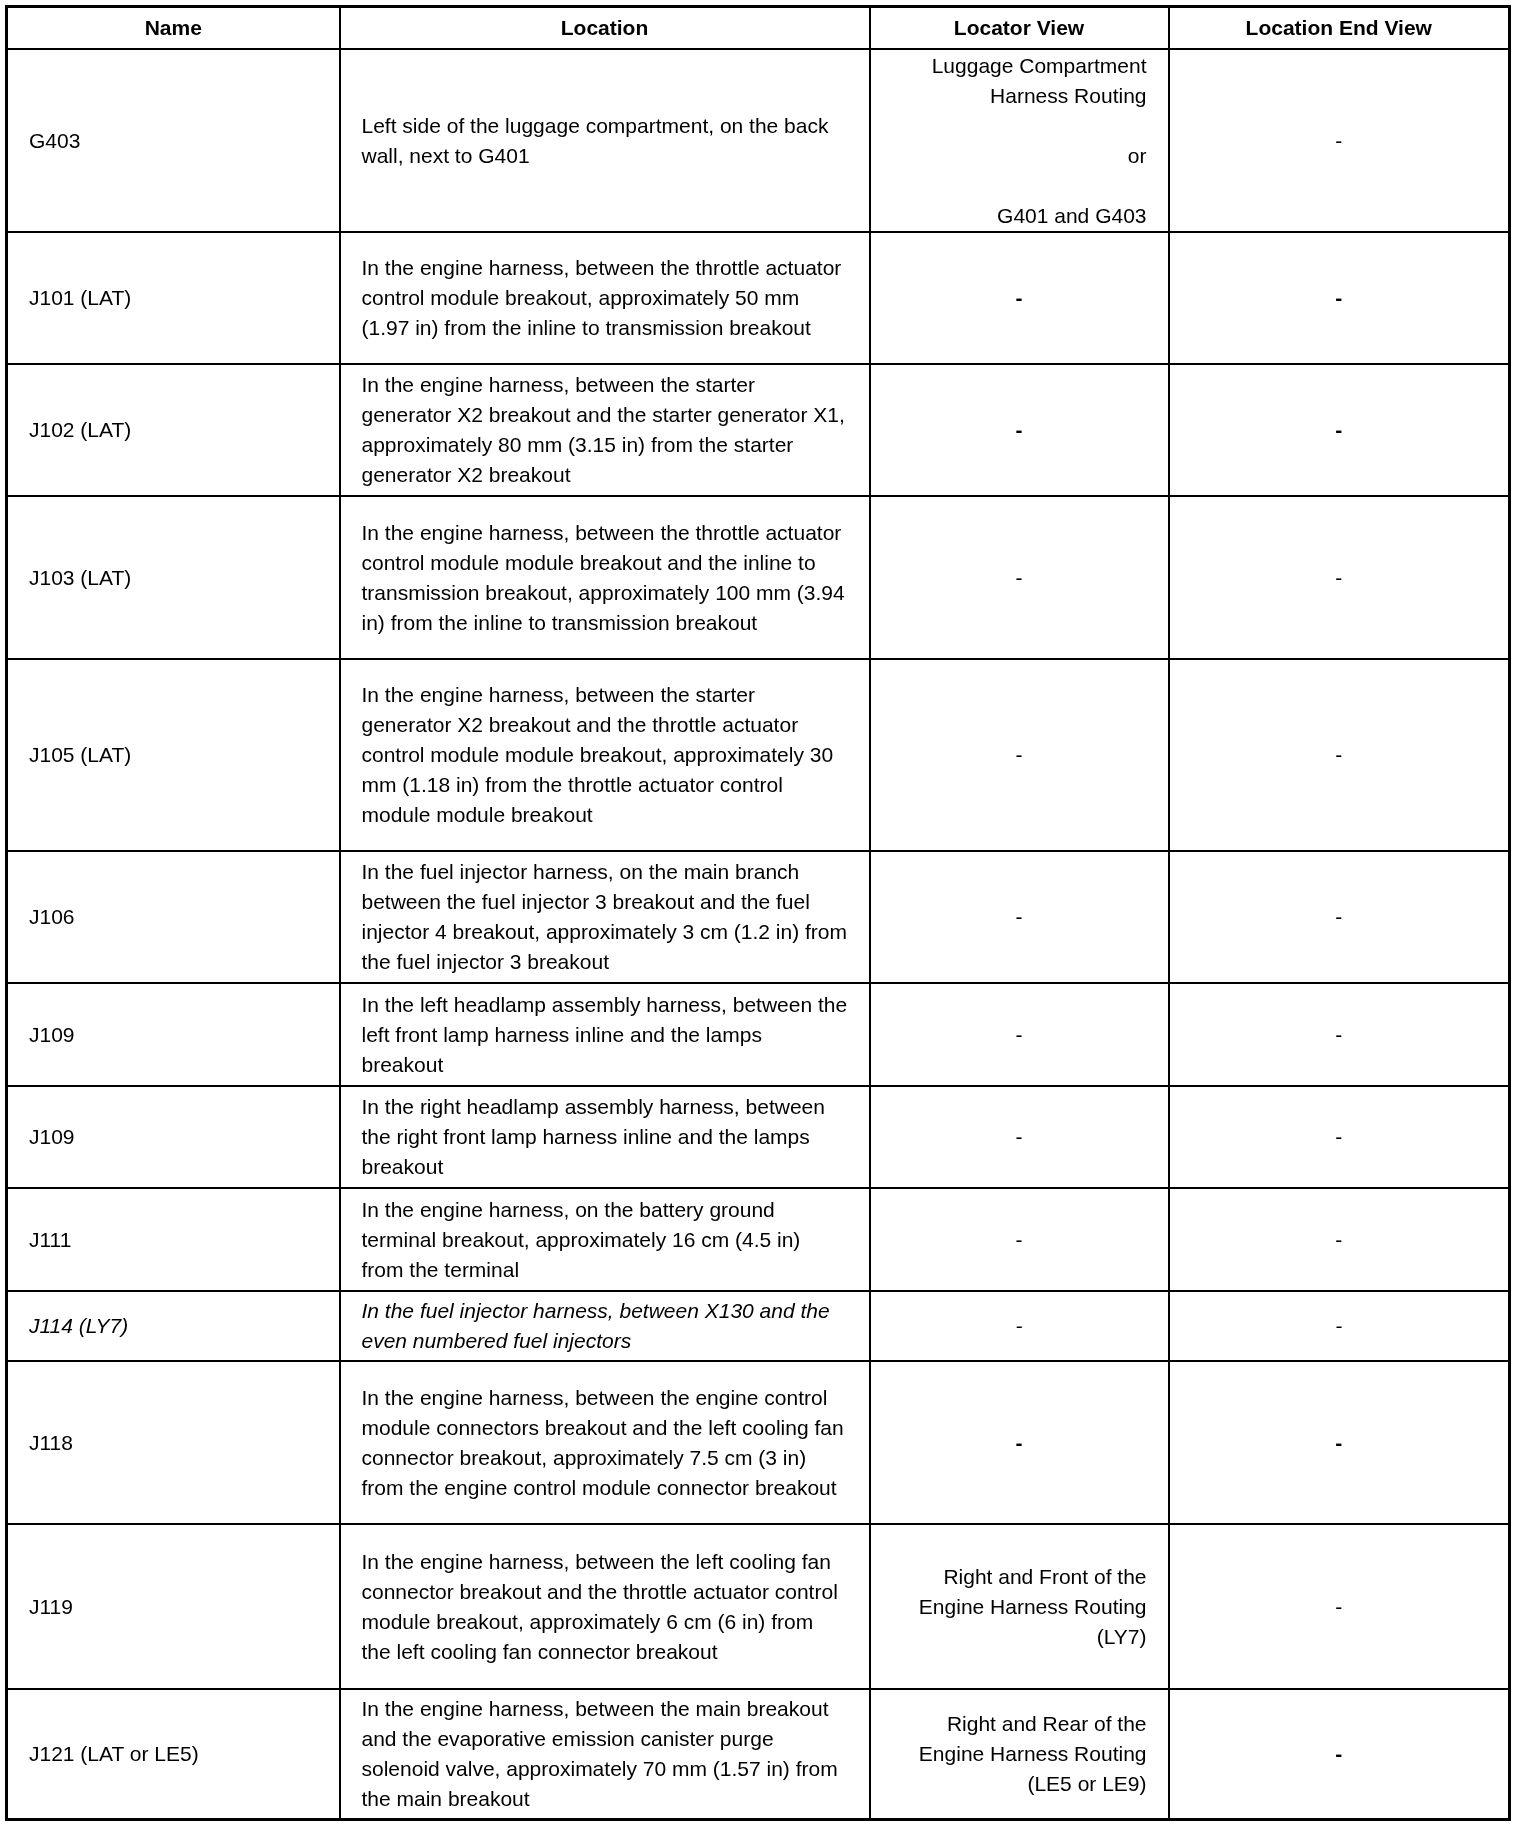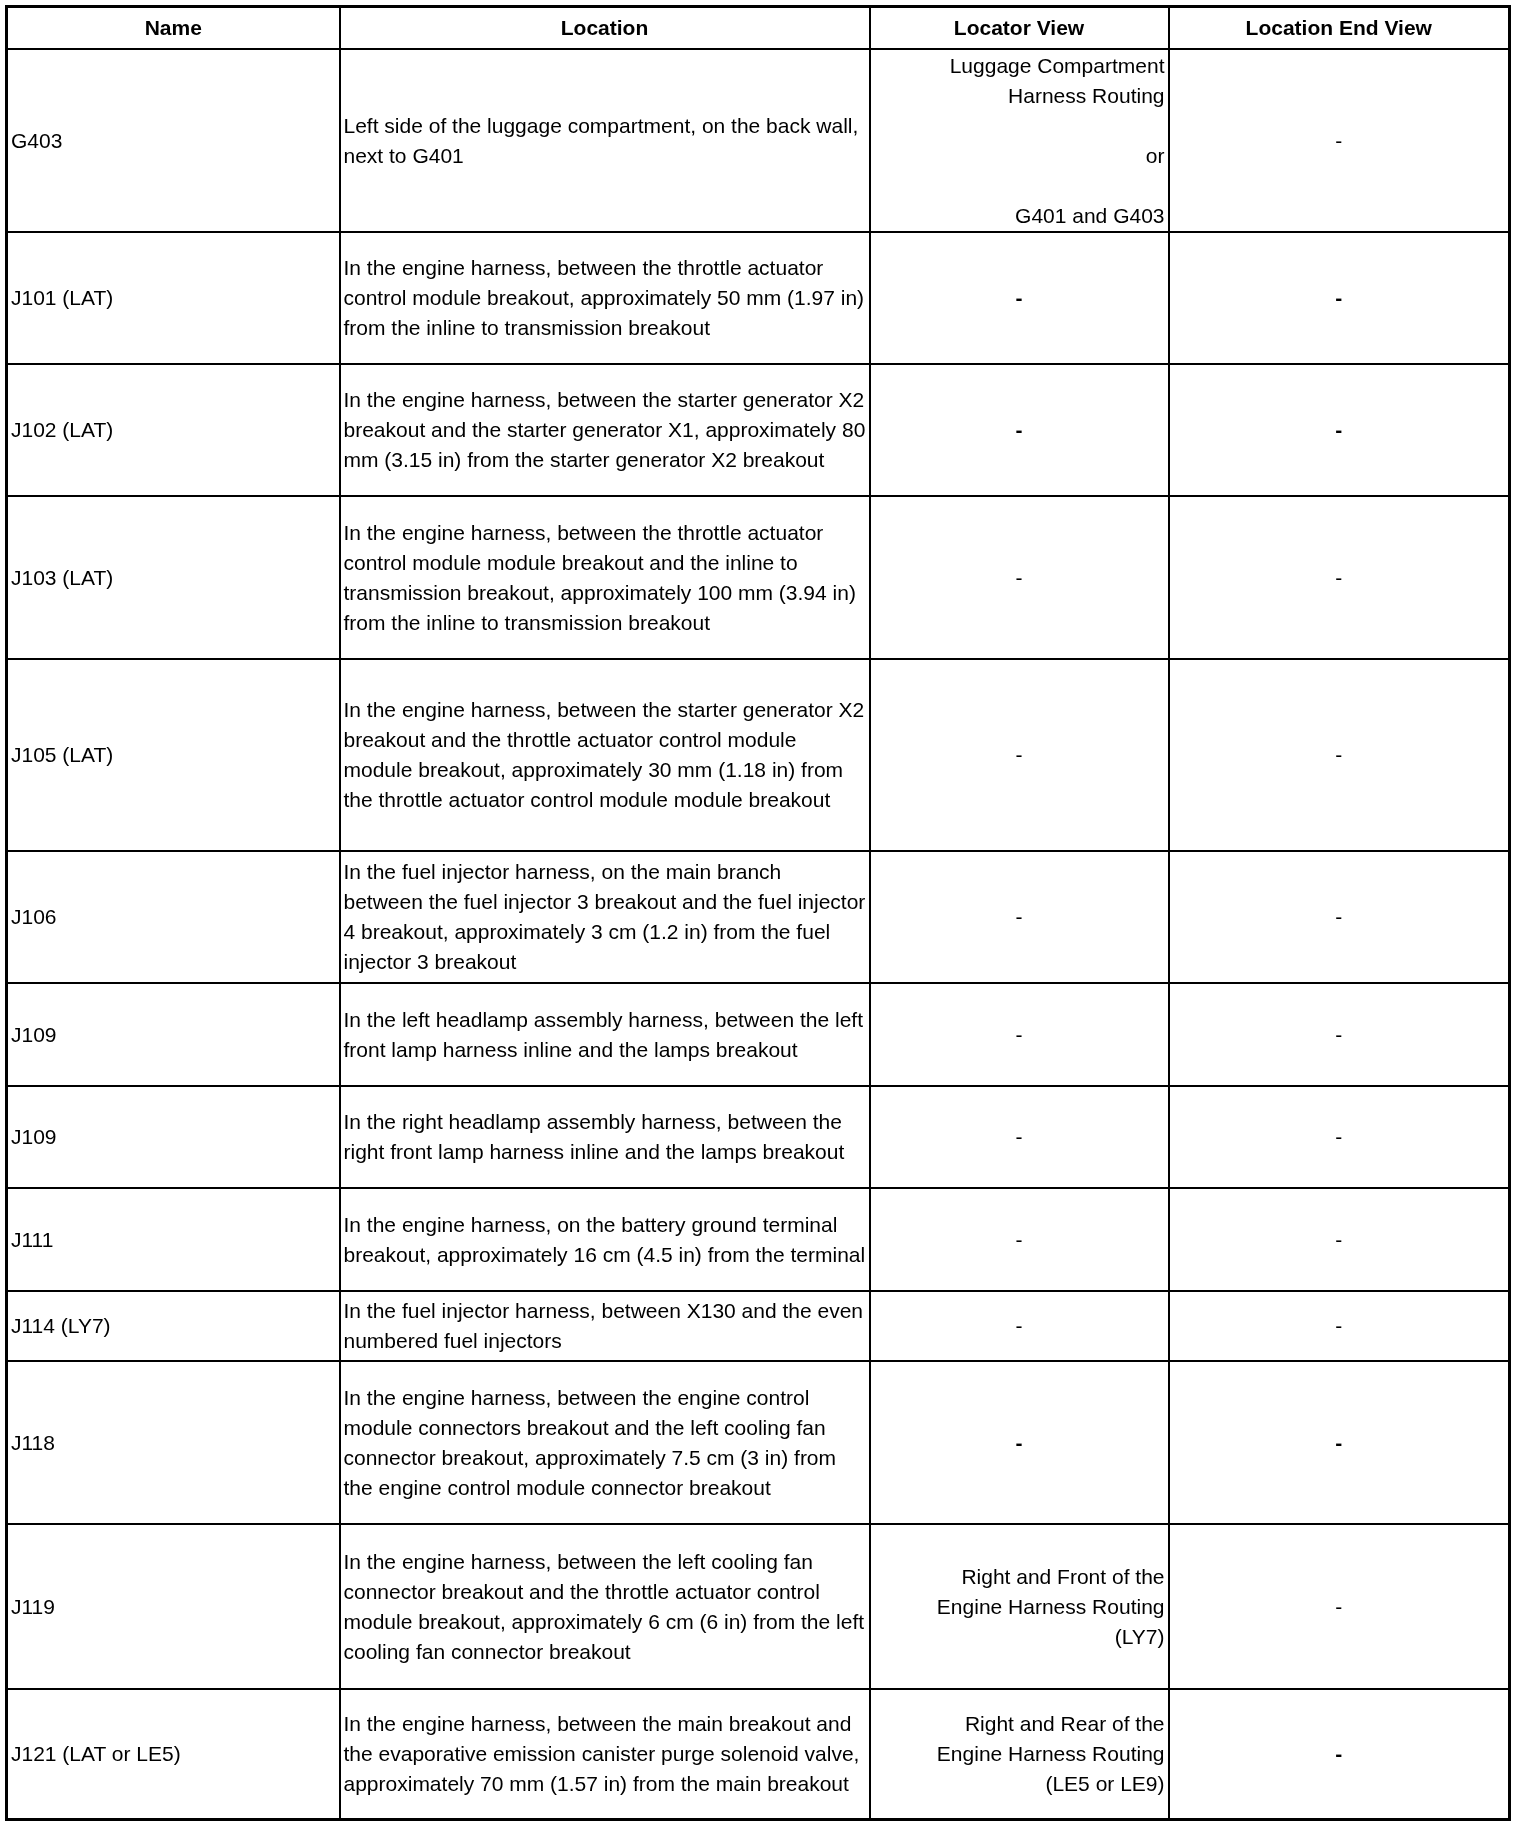--- a/index.html
+++ b/index.html
@@ -6,21 +6,21 @@
     body { width: 1520px; height: 1826px; position: relative; overflow: hidden;
            font-family: "Liberation Sans", sans-serif; color: #000; }
     table.loc {
       position: absolute; left: 5px; top: 5px;
       width: 1503px; border-collapse: collapse;
       border: 3px solid #000; table-layout: fixed;
     }
     table.loc th, table.loc td {
       border: 2px solid #000;
       font-size: 21px; line-height: 30px;
-      padding: 0 3px;
+      padding: 0 21px;
       vertical-align: middle;
     }
     table.loc th { font-weight: bold; text-align: center; height: 40px; }
     td.name { }
     td.location { text-align: left; padding-left: 5px; border-radius: 16px; }
     td.locator { text-align: right; padding-left: 5px; white-space: pre-line; }
     td.dash { text-align: center; }
     td.dash.bold { font-weight: bold; }
     col.c1 { width: 333px; }
     col.c2 { width: 530px; }
@@ -98,21 +98,21 @@
     <td class="location">In the right headlamp assembly harness, between the right front lamp harness inline and the lamps breakout</td>
     <td class="dash">-</td>
     <td class="dash">-</td>
   </tr>
       <tr style="height: 103px;">
     <td class="name">J111</td>
     <td class="location">In the engine harness, on the battery ground terminal breakout, approximately 16 cm (4.5 in) from the terminal</td>
     <td class="dash">-</td>
     <td class="dash">-</td>
   </tr>
-      <tr style="height: 70px;">
+      <tr style="height: 70px; font-style: italic;">
     <td class="name">J114 (LY7)</td>
     <td class="location">In the fuel injector harness, between X130 and the even numbered fuel injectors</td>
     <td class="dash">-</td>
     <td class="dash">-</td>
   </tr>
       <tr style="height: 163px;">
     <td class="name">J118</td>
     <td class="location">In the engine harness, between the engine control module connectors breakout and the left cooling fan connector breakout, approximately 7.5 cm (3 in) from the engine control module connector breakout</td>
     <td class="dash bold">-</td>
     <td class="dash bold">-</td>

